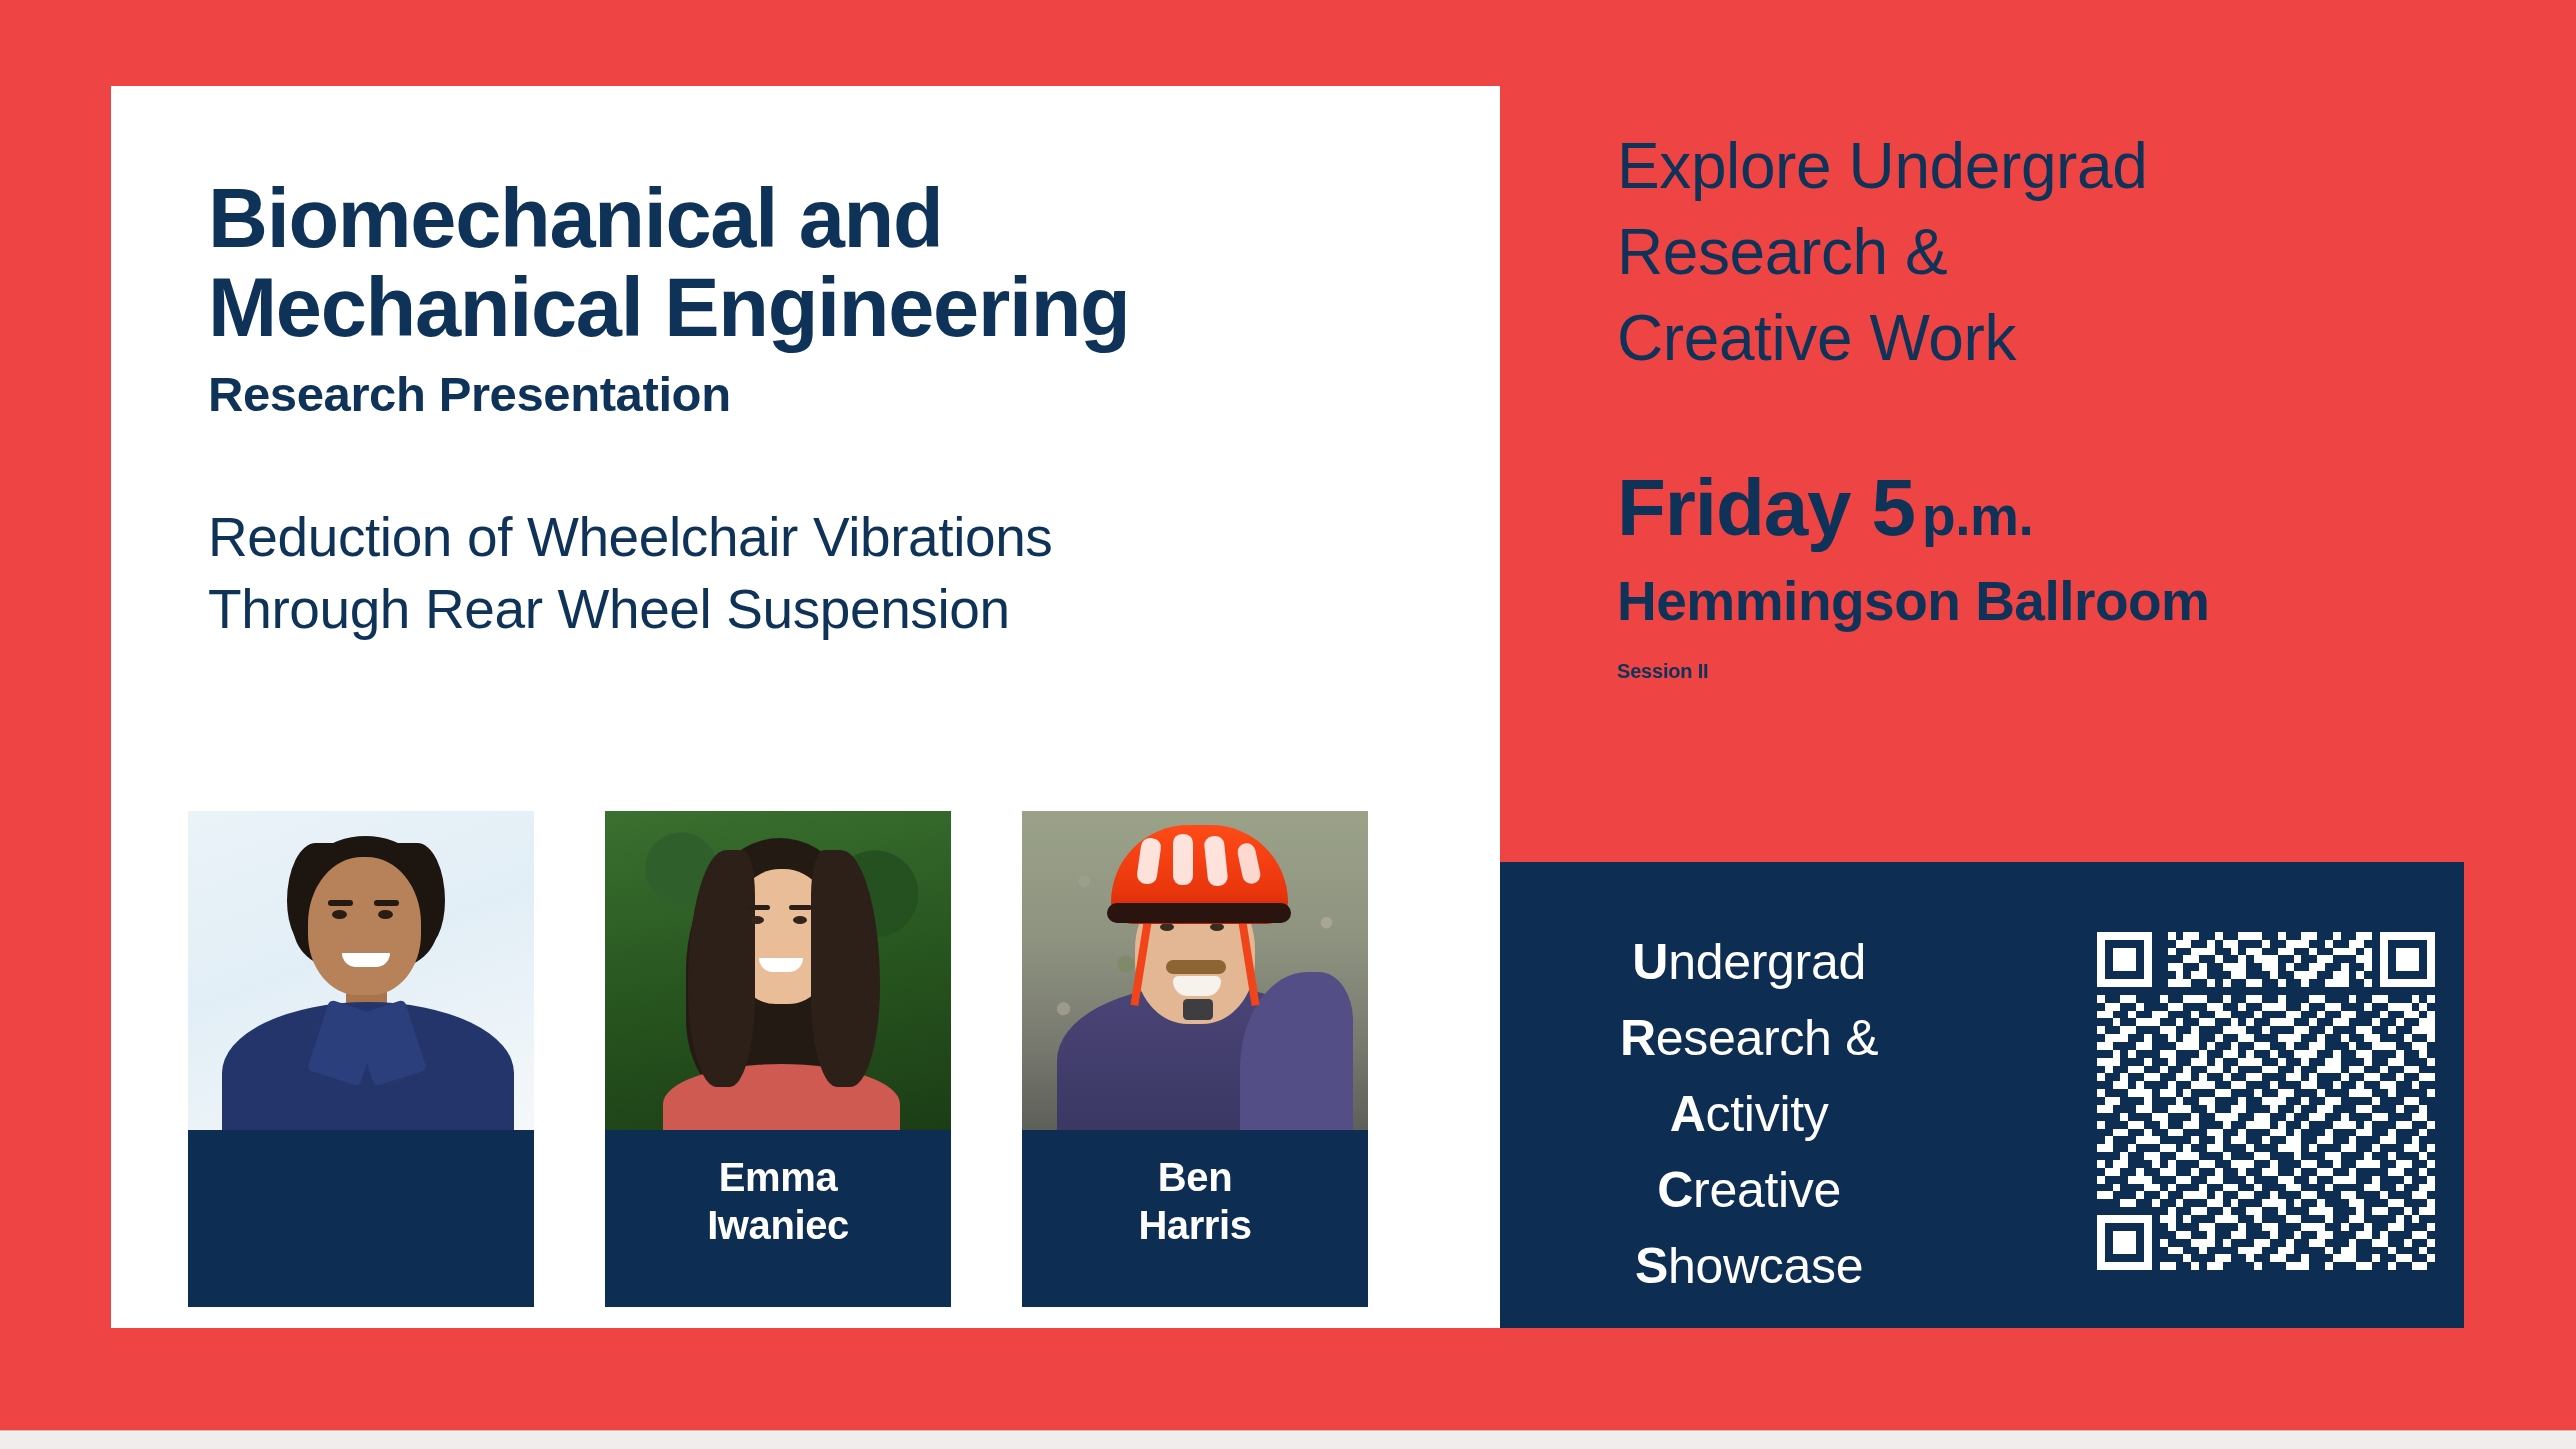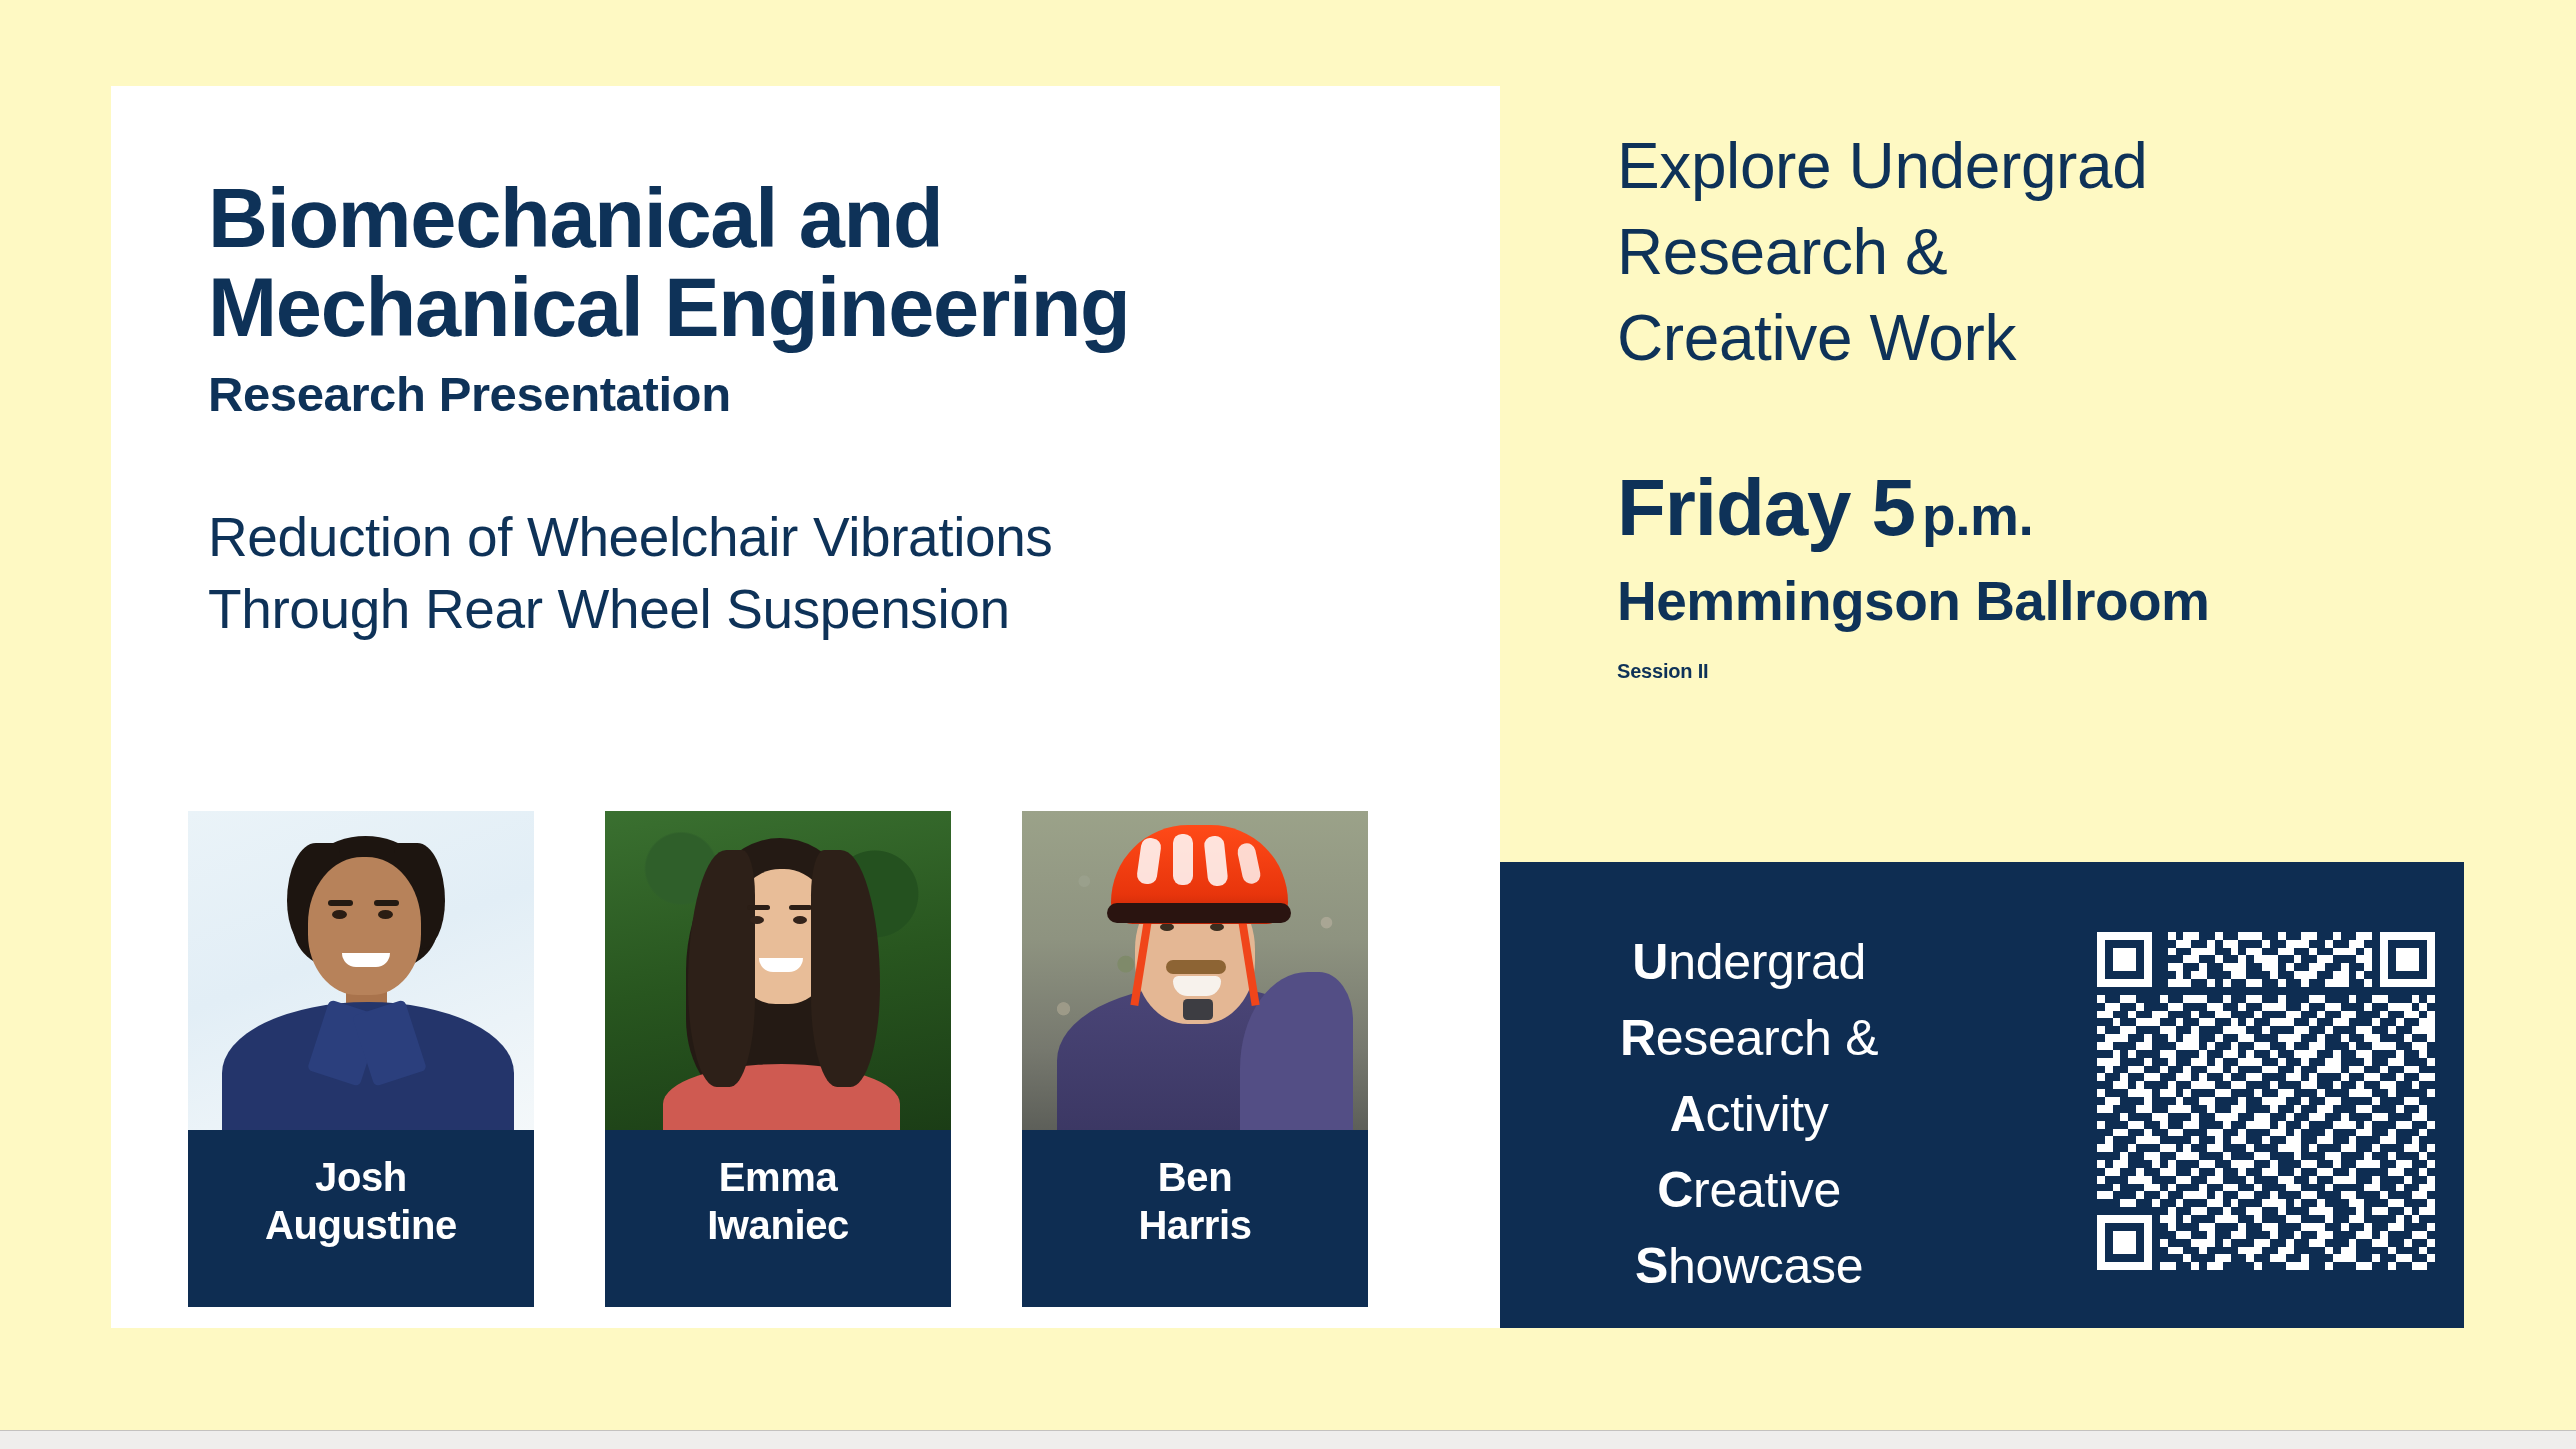--- a/index.html
+++ b/index.html
@@ -6,21 +6,21 @@
   * { margin:0; padding:0; box-sizing:border-box; }
   html,body{
     width:2576px; height:1449px;
     background:#cfdced;
     font-family:"Liberation Sans", sans-serif;
     overflow:hidden;
   }
   .slide{
     position:relative;
     width:2576px; height:1449px;
-    background:#fef9c3;
+    background:#ef4444;
   }
   .bottom-strip{
     position:absolute; left:0; bottom:0; width:2576px; height:19.5px;
     background:#efeeec;
     border-top:1.8px solid #c4c2bf;
   }
 
   
   .white-card{
     position:absolute;
@@ -214,24 +214,20 @@
           <div class="p1-neck" style="position:absolute"></div>
           <div class="head p1-head"></div>
           <div class="p1-browL" style="position:absolute"></div>
           <div class="p1-browR" style="position:absolute"></div>
           <div class="p1-eyeL" style="position:absolute"></div>
           <div class="p1-eyeR" style="position:absolute"></div>
           <div class="p1-mouth" style="position:absolute"></div>
           <div class="p1-torso" style="position:absolute"></div>
           <div class="p1-collarL" style="position:absolute"></div>
           <div class="p1-collarR" style="position:absolute"></div>
-        </div>
-        <div class="nameplate">
-          <span>Josh</span>
-          <span>Augustine</span>
         </div>
       </div>
 
       <div class="person-card">
         <div class="photo">
           <div class="ph-bg p3-bg"></div>
           <div class="p3-hairback" style="position:absolute"></div>
           <div class="p3-top" style="position:absolute"></div>
           <div class="head p3-head"></div>
           <div class="p3-hairL" style="position:absolute"></div>

